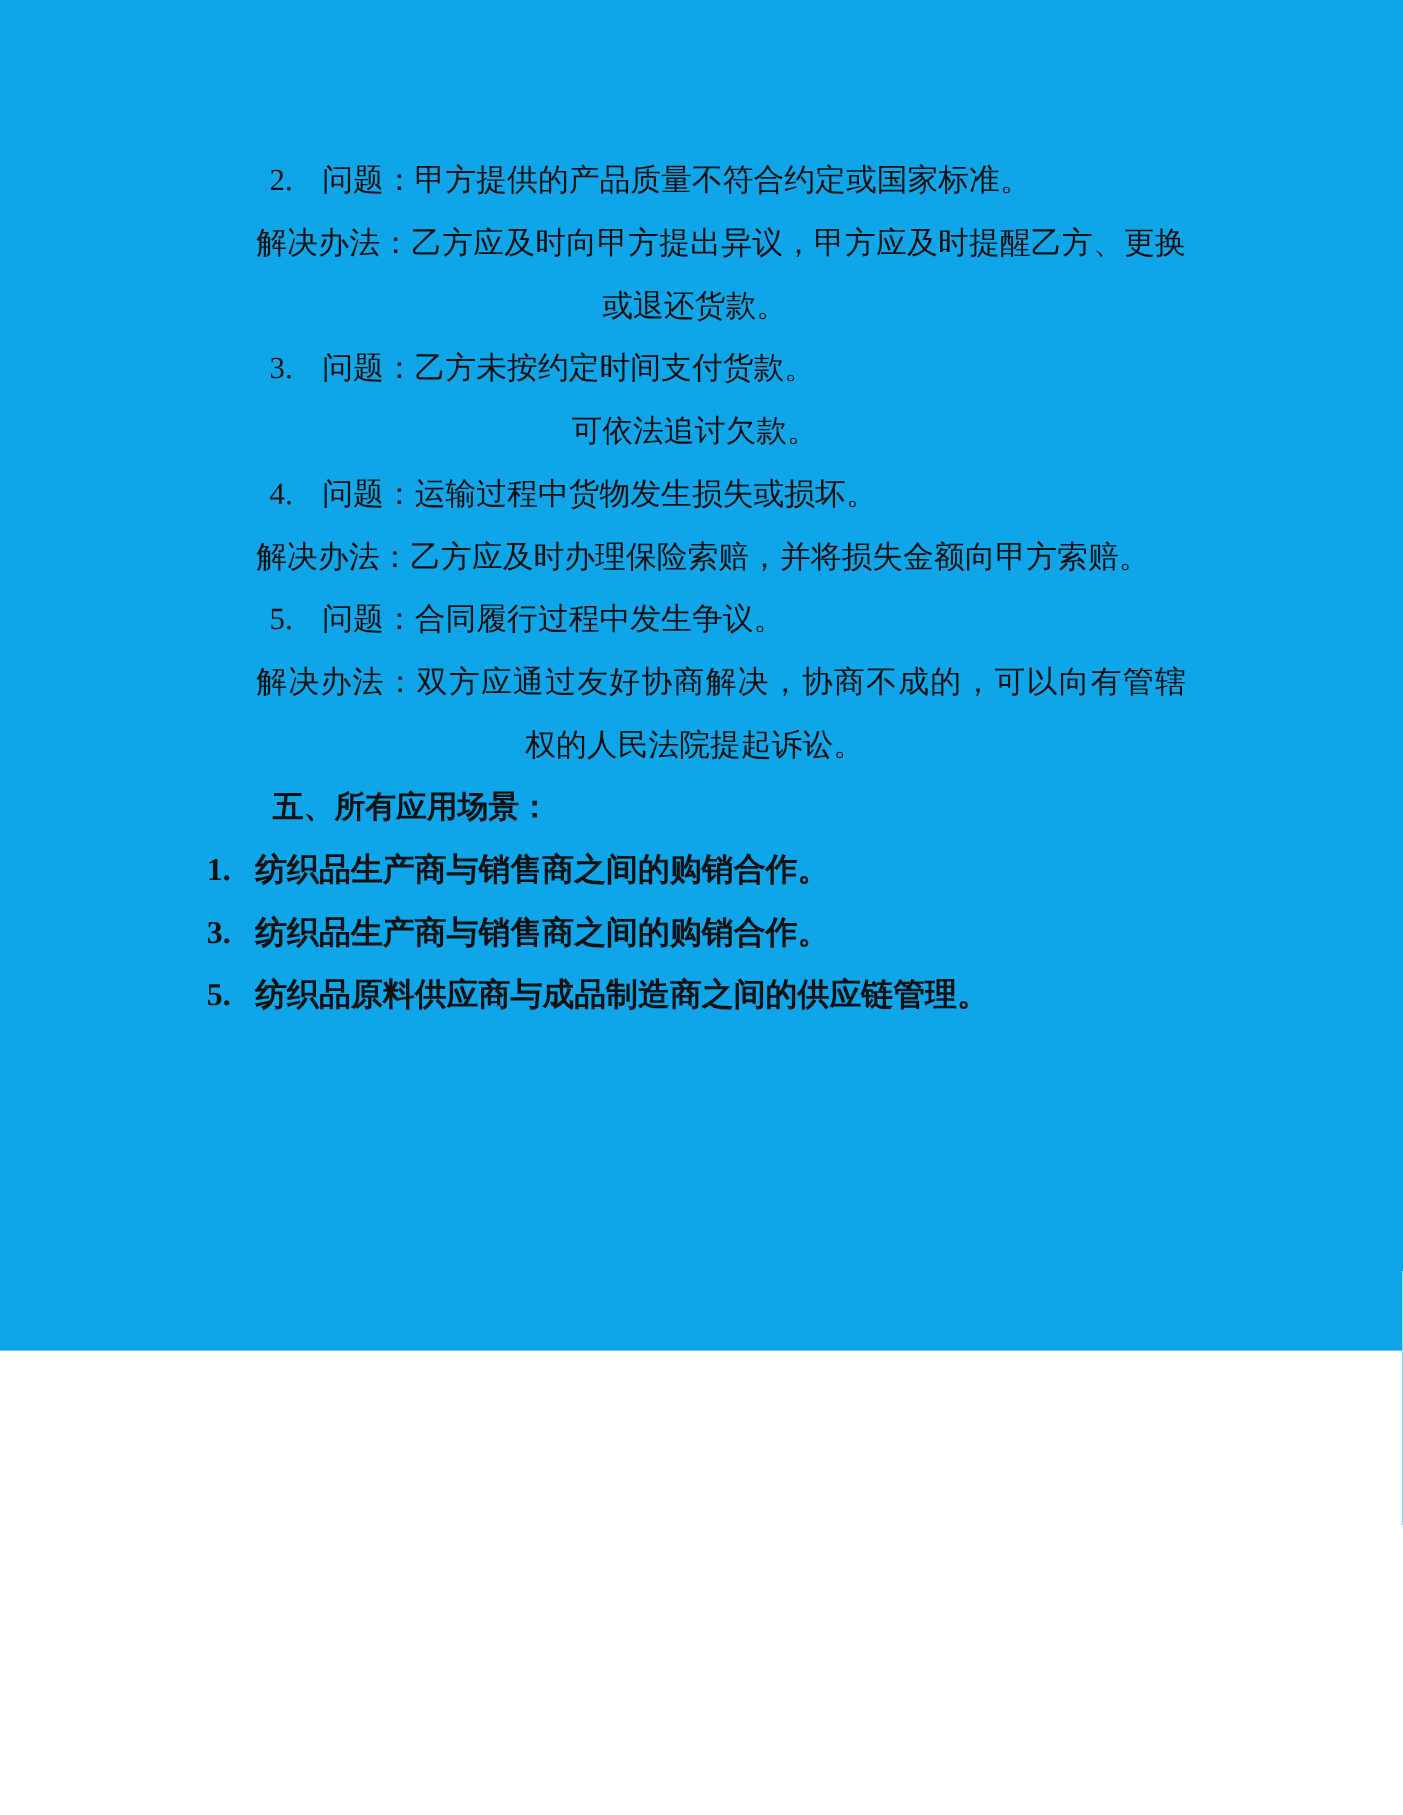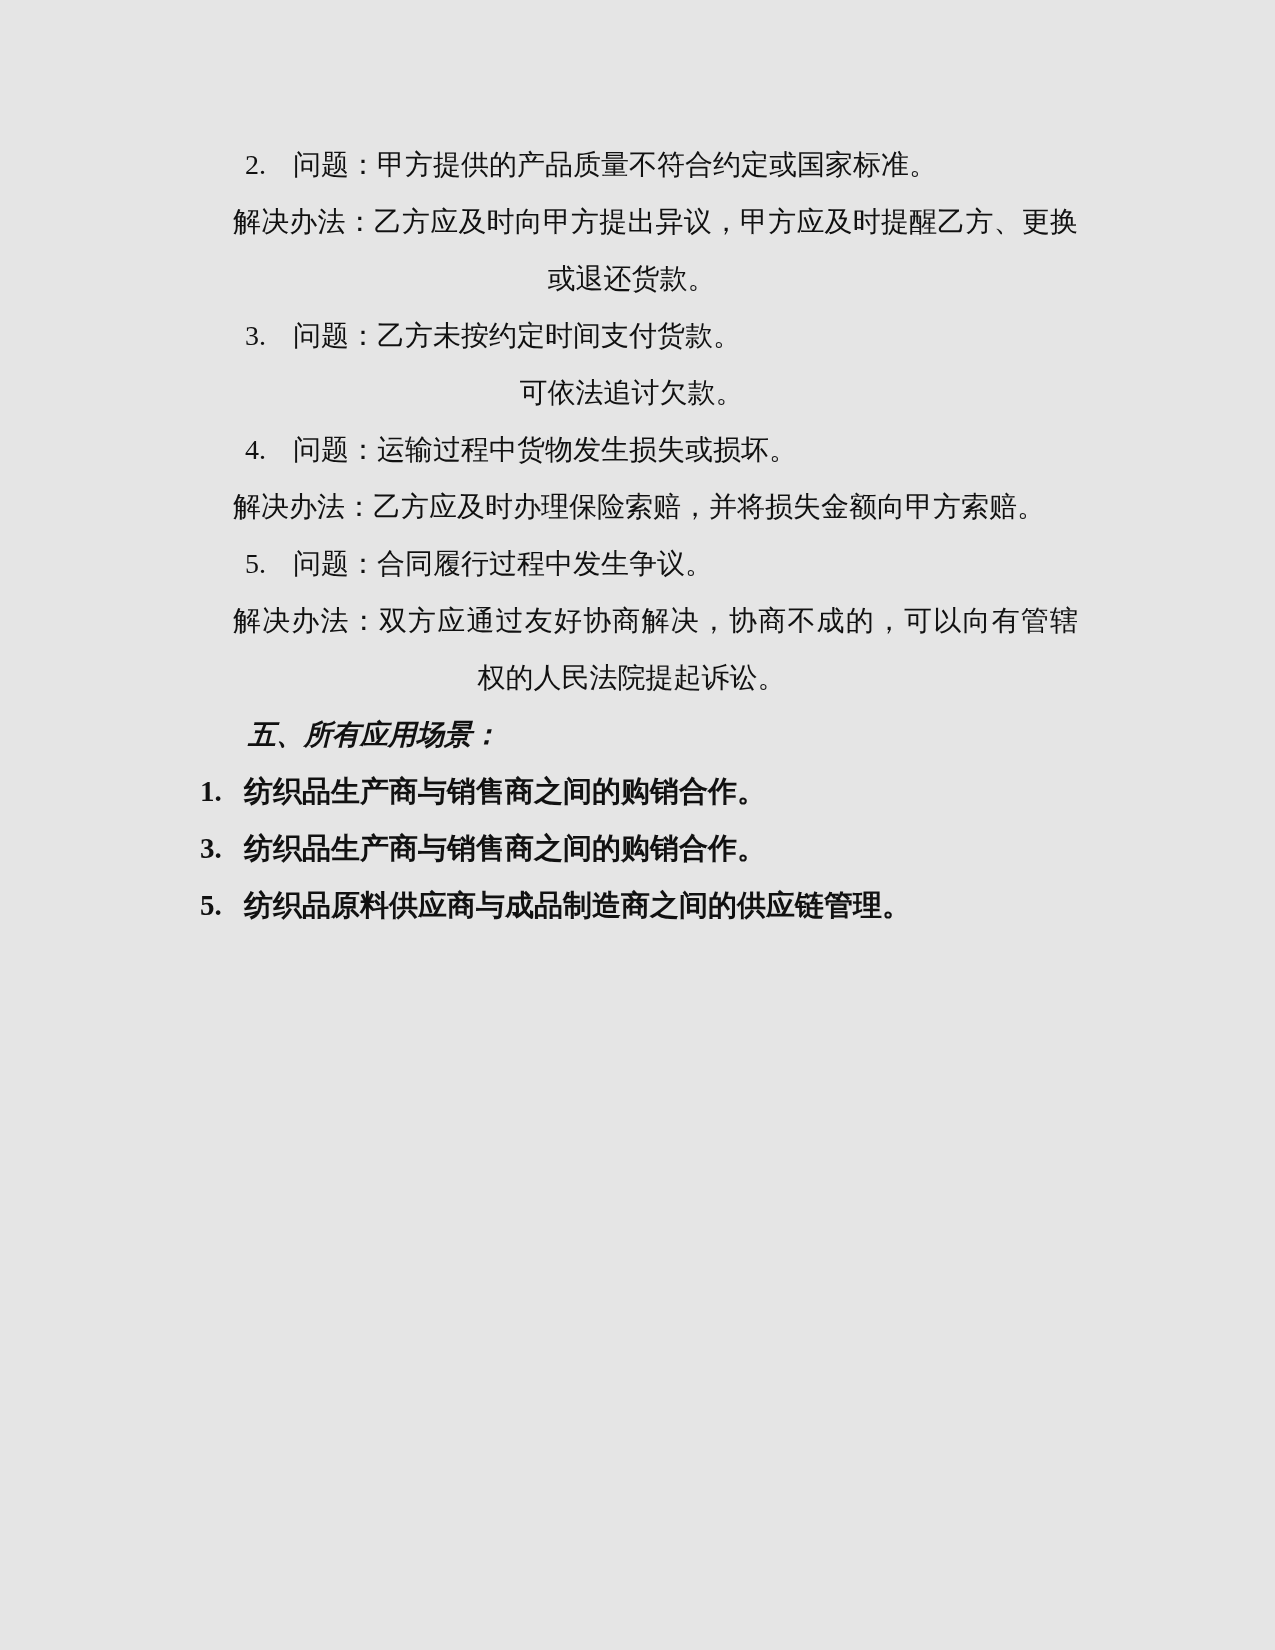--- a/index.html
+++ b/index.html
@@ -3,22 +3,22 @@
 <meta charset="utf-8">
 <style>
   html, body {
     margin: 0;
     padding: 0;
     background: #ffffff;
   }
   .page {
     position: relative;
     width: 1275px;
-    height: 1650px;
-    background: #e5e5e5;
+    height: 1228px;
+    background: #0ea5e9;
     color: #111111;
     font-family: "Liberation Serif", "DejaVu Serif", serif;
     overflow: hidden;
   }
   .content {
     position: absolute;
     left: 185px;
     top: 136px;
     width: 893px;
   }
@@ -51,25 +51,24 @@
   }
   
   .solution-cont {
     margin-left: 0;
     text-align: center;
   }
   
   .section-heading {
     margin-left: 63px;
     font-weight: bold;
-    font-style: italic;
   }
   
   .scenario {
-    margin-left: 15px;
+    margin-left: 3px;
     font-weight: bold;
     font-size: 29px;
   }
   .scenario .num-box {
     display: inline-block;
     width: 44px;
   }
 </style>
 </head>
 <body>

